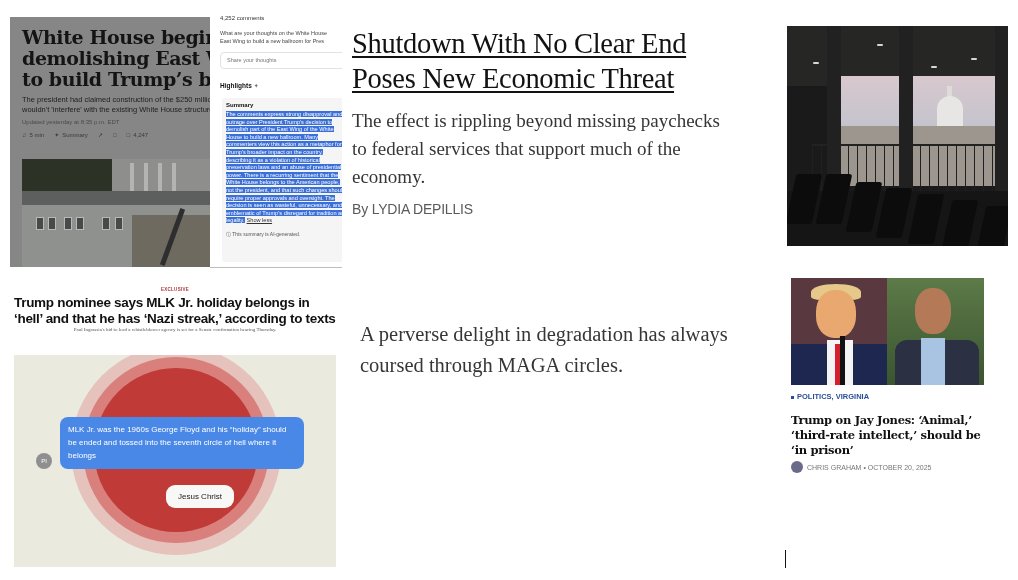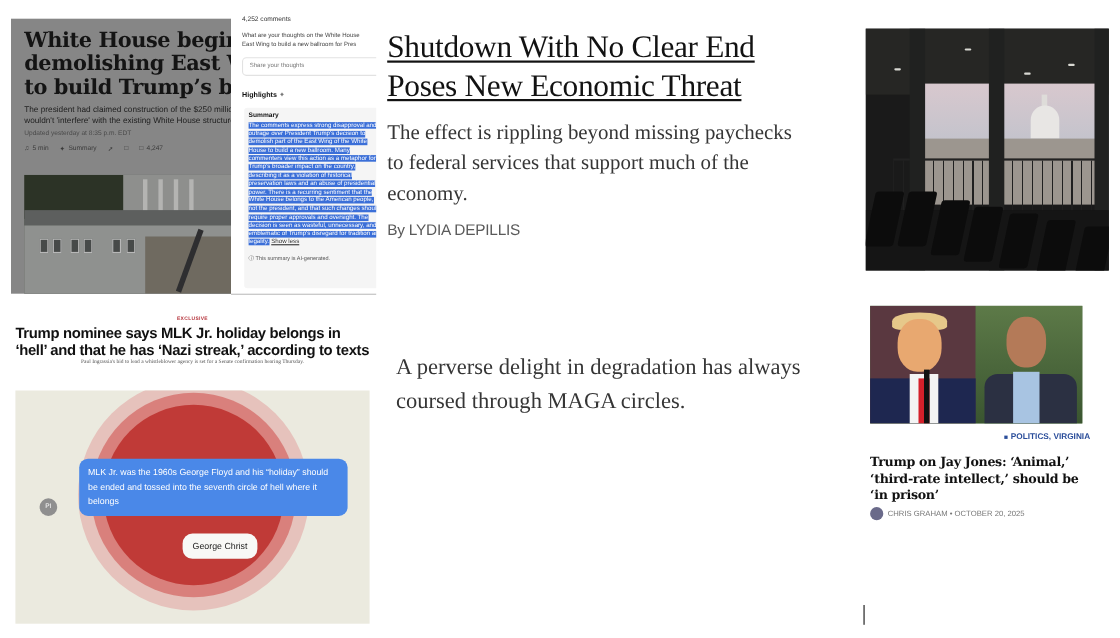--- a/index.html
+++ b/index.html
@@ -59,21 +59,21 @@
     
     .p4 { position: absolute; left: 14px; top: 287px; width: 322px; }
     .p4 .kicker { text-align: center; font-size: 4.5px; color: #b5343c; font-weight: bold; letter-spacing: 0.3px; }
     .p4 .headline { margin-top: 3px; text-align: left; font-size: 13.5px; line-height: 15.5px; font-weight: bold; color: #111; letter-spacing: -0.3px; }
     .p4 .dek { margin-top: 1px; text-align: center; font-family: "Liberation Serif", serif; font-size: 5px; color: #555; }
     .p4 .graphic { position: absolute; left: 0; top: 68px; width: 322px; height: 212px; background: #ebeadf; overflow: hidden; }
     .ring { position: absolute; border-radius: 50%; }
     .ring.r1 { left: 57px; top: -10px; width: 210px; height: 210px; background: #e6c2bc; }
     .ring.r2 { left: 69px; top: 2px; width: 186px; height: 186px; background: #d9807c; }
     .ring.r3 { left: 80px; top: 13px; width: 164px; height: 164px; background: #c03a37; }
-    .p4 .bubble-blue { position: absolute; left: 46px; top: 62px; width: 244px; height: 52px; background: #4a88e8; border-radius: 8px; padding: 6px 8px; color: #ffffff; font-size: 8px; line-height: 13px; margin-left: 12px; }
+    .p4 .bubble-blue { position: absolute; left: 46px; top: 62px; width: 244px; height: 52px; background: #4a88e8; border-radius: 8px; padding: 6px 8px; color: #ffffff; font-size: 8px; line-height: 13px; }
     .p4 .avatar { position: absolute; left: 22px; top: 98px; width: 16px; height: 16px; border-radius: 50%; background: #8f8f8f; color: #fff; font-size: 6px; text-align: center; line-height: 16px; }
     .p4 .bubble-white { position: absolute; left: 152px; top: 130px; width: 68px; height: 23px; background: #f8f8f6; border-radius: 9px; font-size: 8px; line-height: 23px; text-align: center; color: #222; }
 
     
     .p5 { position: absolute; left: 360px; top: 304px; width: 420px; }
     .p5 .author { font-size: 14.5px; color: #333; letter-spacing: 0.2px; }
     .p5 .headline { margin-top: 8px; font-family: "Liberation Serif", serif; font-size: 32px; line-height: 38px; letter-spacing: -0.6px; width: 415px; }
     .p5 .summary { margin-top: 15px; font-family: "Liberation Serif", serif; font-size: 20.5px; line-height: 31px; color: #363636; width: 380px; }
 
     
@@ -83,21 +83,21 @@
     .p6 .photo .right { position: absolute; left: 96px; top: 0; width: 97px; height: 107px; background: linear-gradient(#5d7a48, #3a5530); }
     .p6 .face1 { position: absolute; left: 25px; top: 12px; width: 40px; height: 48px; background: #e8a870; border-radius: 45%; }
     .p6 .hair1 { position: absolute; left: 20px; top: 6px; width: 50px; height: 16px; background: #e6c88a; border-radius: 50% 50% 20% 20%; }
     .p6 .suit1 { position: absolute; left: 0; top: 66px; width: 96px; height: 41px; background: #1e2750; }
     .p6 .shirt1 { position: absolute; left: 36px; top: 62px; width: 26px; height: 45px; background: #f4f4f4; }
     .p6 .tie1 { position: absolute; left: 44px; top: 66px; width: 10px; height: 41px; background: #d4202a; }
     .p6 .mic { position: absolute; left: 49px; top: 58px; width: 5px; height: 49px; background: #111; }
     .p6 .face2 { position: absolute; left: 124px; top: 10px; width: 36px; height: 46px; background: #b47a58; border-radius: 45%; }
     .p6 .suit2 { position: absolute; left: 104px; top: 62px; width: 84px; height: 45px; background: #2b3042; border-radius: 12px 12px 0 0; }
     .p6 .shirt2 { position: absolute; left: 130px; top: 60px; width: 24px; height: 47px; background: #a8c4e2; }
-    .p6 .section { margin-top: 7px; font-size: 7.5px; font-weight: bold; color: #2a4d9a; text-align: right; }
+    .p6 .section { margin-top: 7px; font-size: 7.5px; font-weight: bold; color: #2a4d9a; }
     .p6 .section .dot { display: inline-block; width: 3px; height: 3px; background: #2a4d9a; margin-right: 3px; vertical-align: middle; }
     .p6 .headline { margin-top: 12px; font-family: "DejaVu Serif", serif; font-weight: bold; font-size: 11.5px; line-height: 15px; color: #111; letter-spacing: -0.3px; }
     .p6 .byline { margin-top: 3px; display: flex; align-items: center; gap: 4px; font-size: 7px; color: #777; }
     .p6 .byline .av { width: 12px; height: 12px; border-radius: 50%; background: #6a6a8a; }
     .p6 .body { margin-top: 6px; font-size: 10px; line-height: 15.5px; color: #555; width: 205px; }
     .p6 .cursor { position: absolute; left: -6px; top: 272px; width: 1px; height: 18px; background: #111; }
   </style>
 </head>
 <body>
 
@@ -206,21 +206,21 @@
 <div class="p4">
   <div class="kicker">EXCLUSIVE</div>
   <div class="headline">Trump nominee says MLK Jr. holiday belongs in ‘hell’ and that he has ‘Nazi streak,’ according to texts</div>
   <div class="dek">Paul Ingrassia's bid to lead a whistleblower agency is set for a Senate confirmation hearing Thursday.</div>
   <div class="graphic">
     <div class="ring r1"></div>
     <div class="ring r2"></div>
     <div class="ring r3"></div>
     <div class="bubble-blue">MLK Jr. was the 1960s George Floyd and his “holiday” should be ended and tossed into the seventh circle of hell where it belongs</div>
     <div class="avatar">PI</div>
-    <div class="bubble-white">George Christ</div>
+    <div class="bubble-white">Jesus Christ</div>
   </div>
 </div>
 
 <div class="p5">
   <div class="summary">A perverse delight in degradation has always coursed through MAGA circles.</div>
 </div>
 
 <div class="p6">
   <div class="photo">
     <div class="left"></div>

